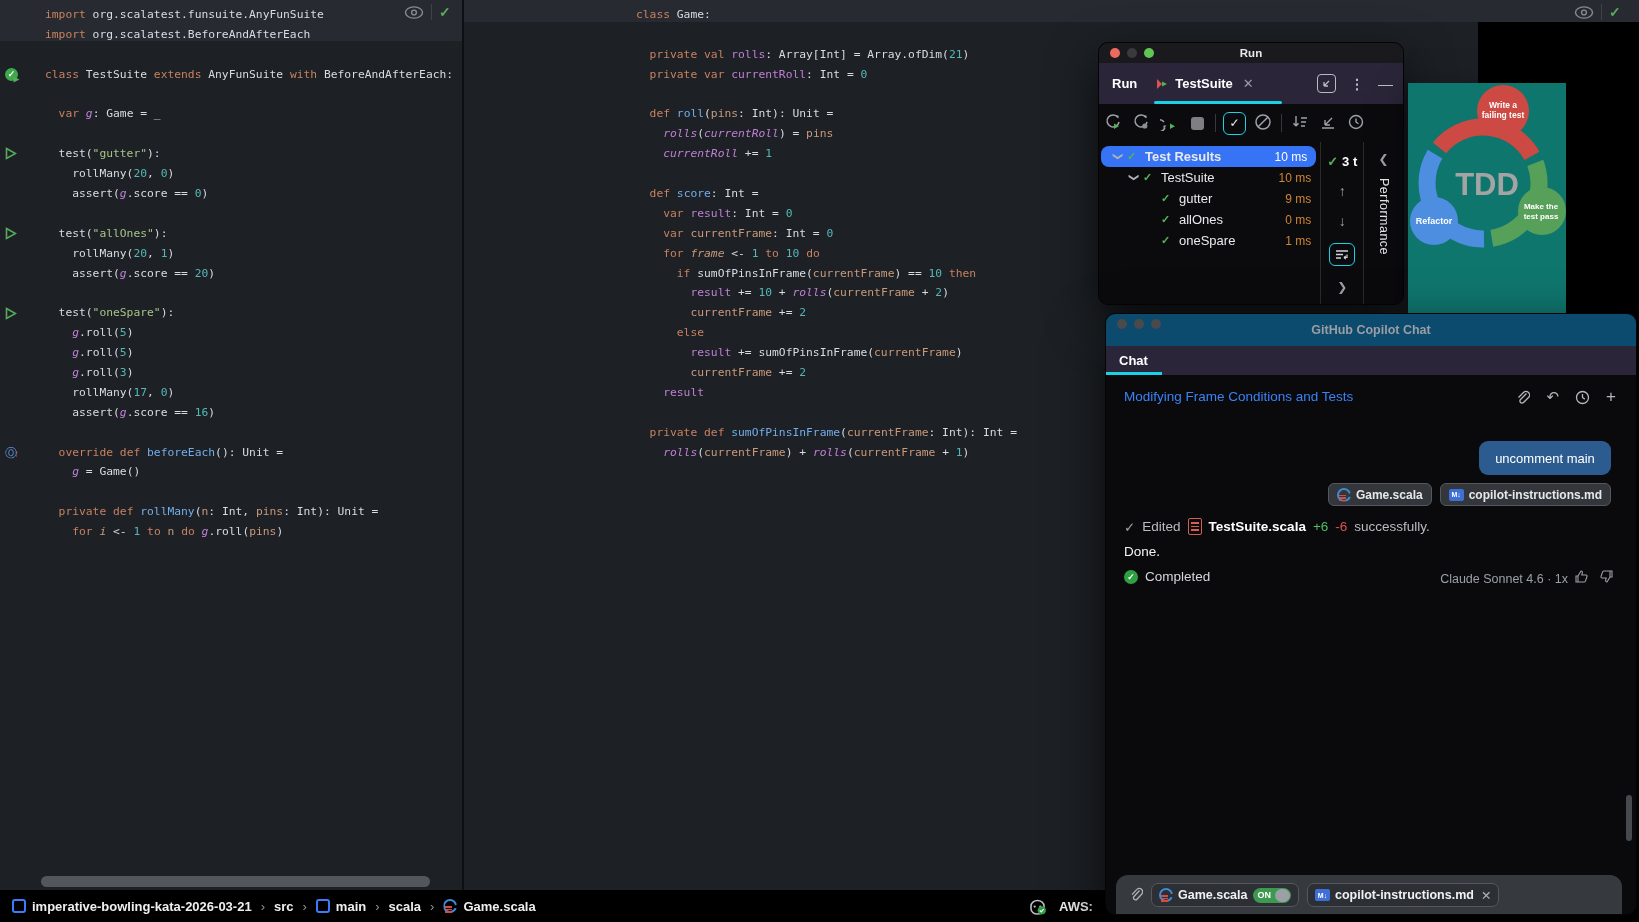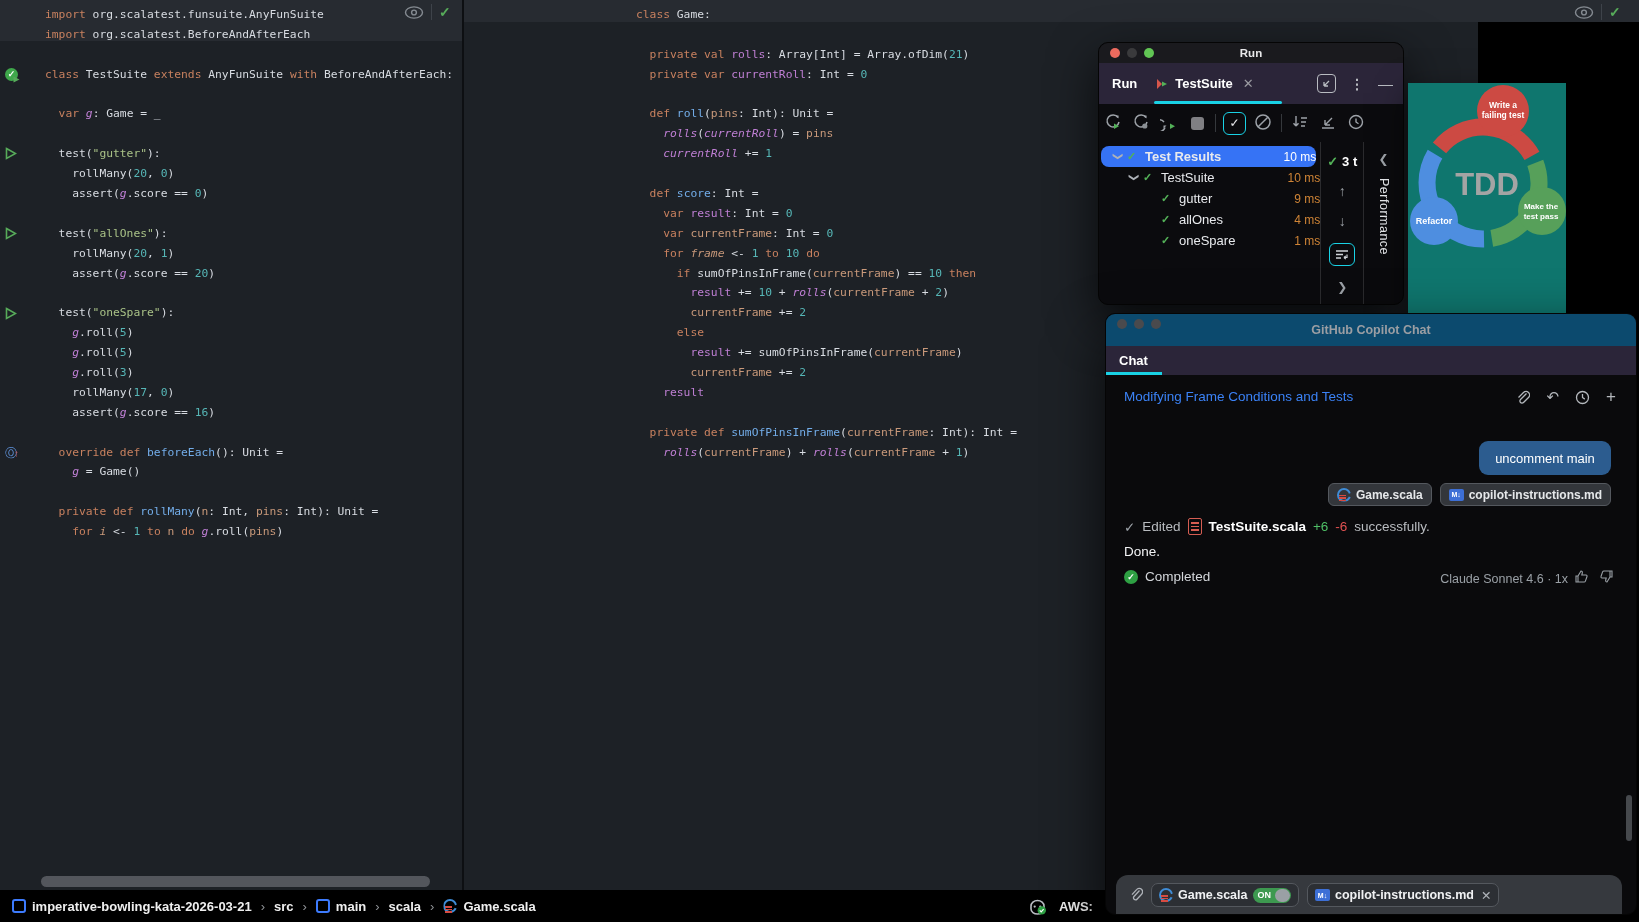--- a/index.html
+++ b/index.html
@@ -75,21 +75,21 @@
   .tb-sep{width:1px;height:18px;background:#35383c;margin:0 4px}
   .stop-sq{width:13px;height:13px;background:#7f7f83;border-radius:3px;margin:0 auto}
   .filter-box{width:21px;height:21px;border:1.5px solid #19d2e5;border-radius:6px;margin:0 3px;
               display:flex;align-items:center;justify-content:center;color:#e8e8ea;font-size:12px}
   .rw-body{position:absolute;left:0;top:99px;right:0;bottom:0;display:flex}
   .rw-tree{width:222px;padding-top:4px;box-sizing:border-box}
   .tree-row{height:21px;display:flex;align-items:center;font-size:13px;color:#e8eaed;box-sizing:border-box}
   .tree-row .twisty{width:18px;text-align:center;color:#aeb2b8;font-size:10px}
   .tree-row .tchk{width:15px;color:#53b158;font-weight:bold;font-size:11px}
   .tree-row .tlabel{margin-left:3px}
-  .tree-row .ttime{margin-left:auto;color:#cf8436;font-size:12px}
+  .tree-row .ttime{margin-left:auto;margin-right:9px;color:#cf8436;font-size:12px}
   .tree-row.sel{background:#3673f5;border-radius:8px;margin:0 4px 0 2px}
   .tree-row.sel .ttime{color:#fff}
   .tree-row.sel .tlabel{font-weight:bold}
   .rw-strip{border-left:1px solid #2b2b2e;display:flex;flex-direction:column;align-items:center;color:#9da2a8}
   .stripA{width:42px}
   .stripB{width:39px}
   .passed-sum{display:flex;align-items:center;gap:4px;margin-top:12px;color:#fff;font-weight:bold;font-size:13px}
   .passed-sum .c{color:#53b158}
   .nav-ic{margin-top:14px;font-size:14px}
   .filter2{width:24px;height:21px;border:1.5px solid #19d2e5;border-radius:6px;margin-top:14px;
@@ -346,21 +346,21 @@
         <div class="tree-row" style="padding-left: 44px;">
           <span class="twisty"></span>
           <span class="tchk">✓</span>
           <span class="tlabel">gutter</span>
           <span class="ttime">9 ms</span>
         </div>
         <div class="tree-row" style="padding-left: 44px;">
           <span class="twisty"></span>
           <span class="tchk">✓</span>
           <span class="tlabel">allOnes</span>
-          <span class="ttime">4 ms</span>
+          <span class="ttime">0 ms</span>
         </div>
         <div class="tree-row" style="padding-left: 44px;">
           <span class="twisty"></span>
           <span class="tchk">✓</span>
           <span class="tlabel">oneSpare</span>
           <span class="ttime">1 ms</span>
         </div>
       </div>
     <div class="rw-strip stripA">
       <div class="passed-sum">

